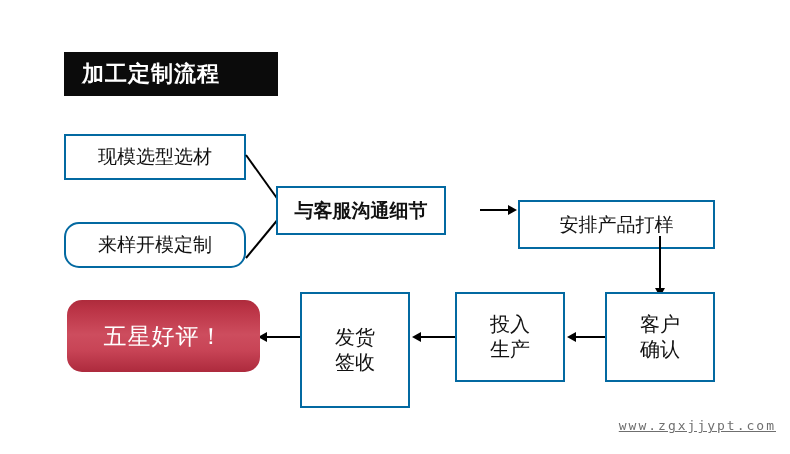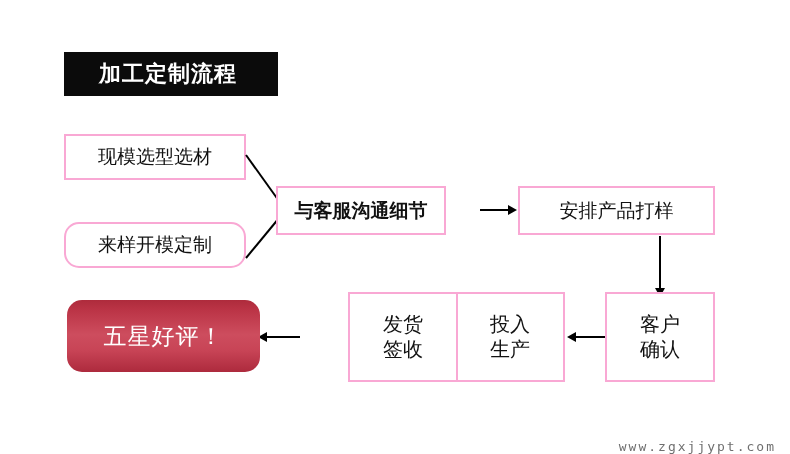--- a/index.html
+++ b/index.html
@@ -44,33 +44,33 @@
     border-left: 12px solid transparent;
     border-right: 12px solid transparent;
     border-top: 17px solid #ffffff;
   }
   .header-title-bar {
     flex: 1 1 auto;
     background: #0b0b0b;
     color: #ffffff;
     display: flex;
     align-items: center;
-    padding-left: 35px;
+    padding-left: 18px;
     box-sizing: border-box;
     font-size: 22px;
     font-weight: bold;
     letter-spacing: 1px;
     line-height: 1;
   }
 
   
   .node {
     position: absolute;
     box-sizing: border-box;
-    border: 2px solid #f9a8d4;
+    border: 2px solid #0369a1;
     background: #ffffff;
     color: #111111;
     display: flex;
     align-items: center;
     justify-content: center;
     text-align: center;
     font-size: 19px;
     line-height: 1.25;
     white-space: pre-line;
   }
@@ -126,25 +126,26 @@
     top: 130px;
     width: 60px;
     height: 145px;
     overflow: visible;
   }
 
   
   .watermark {
     position: absolute;
     right: 14px;
-    bottom: 0;
+    bottom: 21px;
     font-family: "DejaVu Sans Mono", "Liberation Mono", monospace;
     font-size: 13px;
     color: #6f6f6f;
     letter-spacing: 2px;
+    text-decoration: underline;
   }
 </style>
 </head>
 <body>
 
 <div id="canvas">
 
   <div class="header-banner">
     <div class="header-marker">
       <span class="tri"></span>
@@ -161,38 +162,38 @@
     <line x1="6" y1="128" x2="44" y2="82" stroke="#000" stroke-width="2"></line>
     <polygon points="44,73 36,77 44,83" fill="#000"></polygon>
     <polygon points="44,87 36,83 44,77" fill="#000"></polygon>
   </svg>
 
   <div class="node" style="left:276px; top:186px; width:170px; height:49px;font-weight:bold;">与客服沟通细节</div>
 
   <div class="conn h" style="left:480px; top:209px; width:30px;"></div>
   <div class="arrowhead right" style="left:508px; top:205px;"></div>
 
-  <div class="node" style="left:518px; top:186px; width:197px; height:49px;">安排产品打样</div>
+  <div class="node" style="left:518px; top:200px; width:197px; height:49px;">安排产品打样</div>
 
   <div class="conn v" style="left:659px; top:236px; height:54px;"></div>
   <div class="arrowhead down" style="left:655px; top:288px;"></div>
 
   <div class="node tall" style="left:605px; top:292px; width:110px; height:90px;">客户
 确认</div>
 
   <div class="conn h" style="left:569px; top:336px; width:36px;"></div>
   <div class="arrowhead left" style="left:567px; top:332px;"></div>
 
   <div class="node tall" style="left:455px; top:292px; width:110px; height:90px;font-family:Liberation Serif, serif;">投入
 生产</div>
 
   <div class="conn h" style="left:414px; top:336px; width:41px;"></div>
   <div class="arrowhead left" style="left:412px; top:332px;"></div>
 
-  <div class="node tall" style="left:300px; top:292px; width:110px; height:90px;margin-left:48px;">发货
+  <div class="node tall" style="left:300px; top:292px; width:110px; height:116px;">发货
 签收</div>
 
   <div class="conn h" style="left:262px; top:336px; width:38px;"></div>
   <div class="arrowhead left" style="left:258px; top:332px;"></div>
 
   <div class="node-final" style="left:67px; top:300px; width:193px; height:72px;border-radius:15px;">五星好评！</div>
 
   <div class="watermark">www.zgxjjypt.com</div>
 
 </div>

